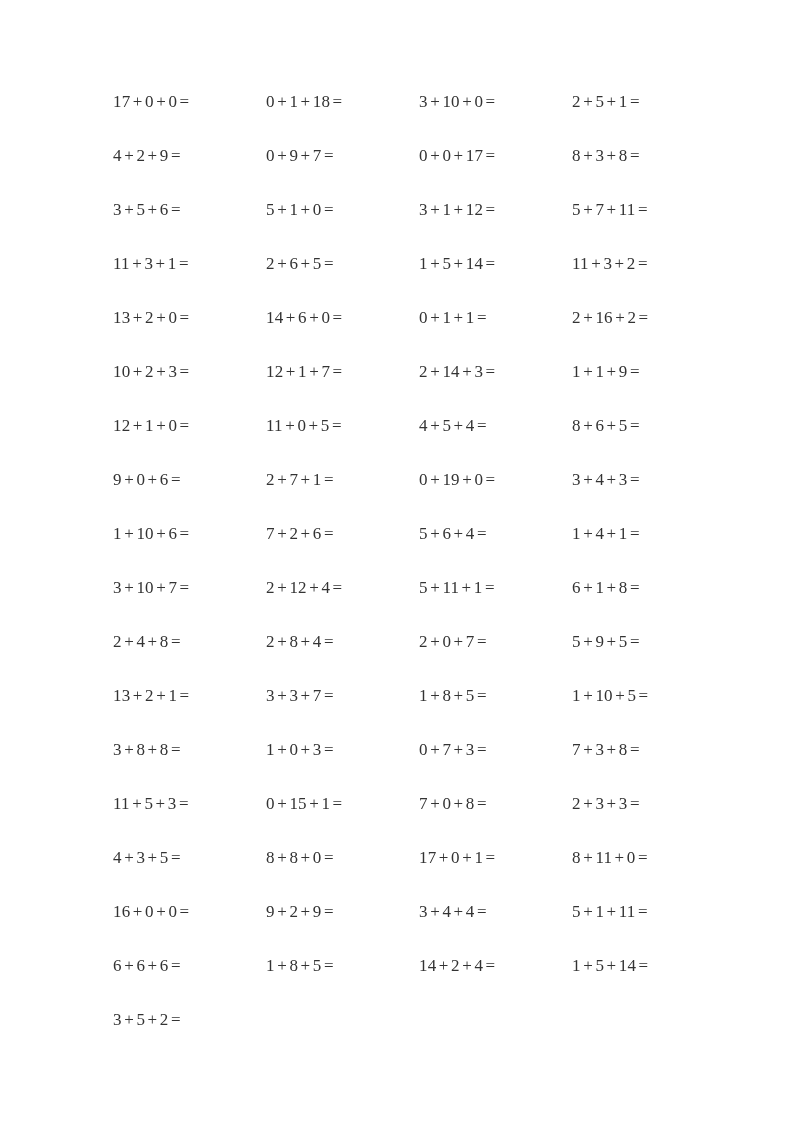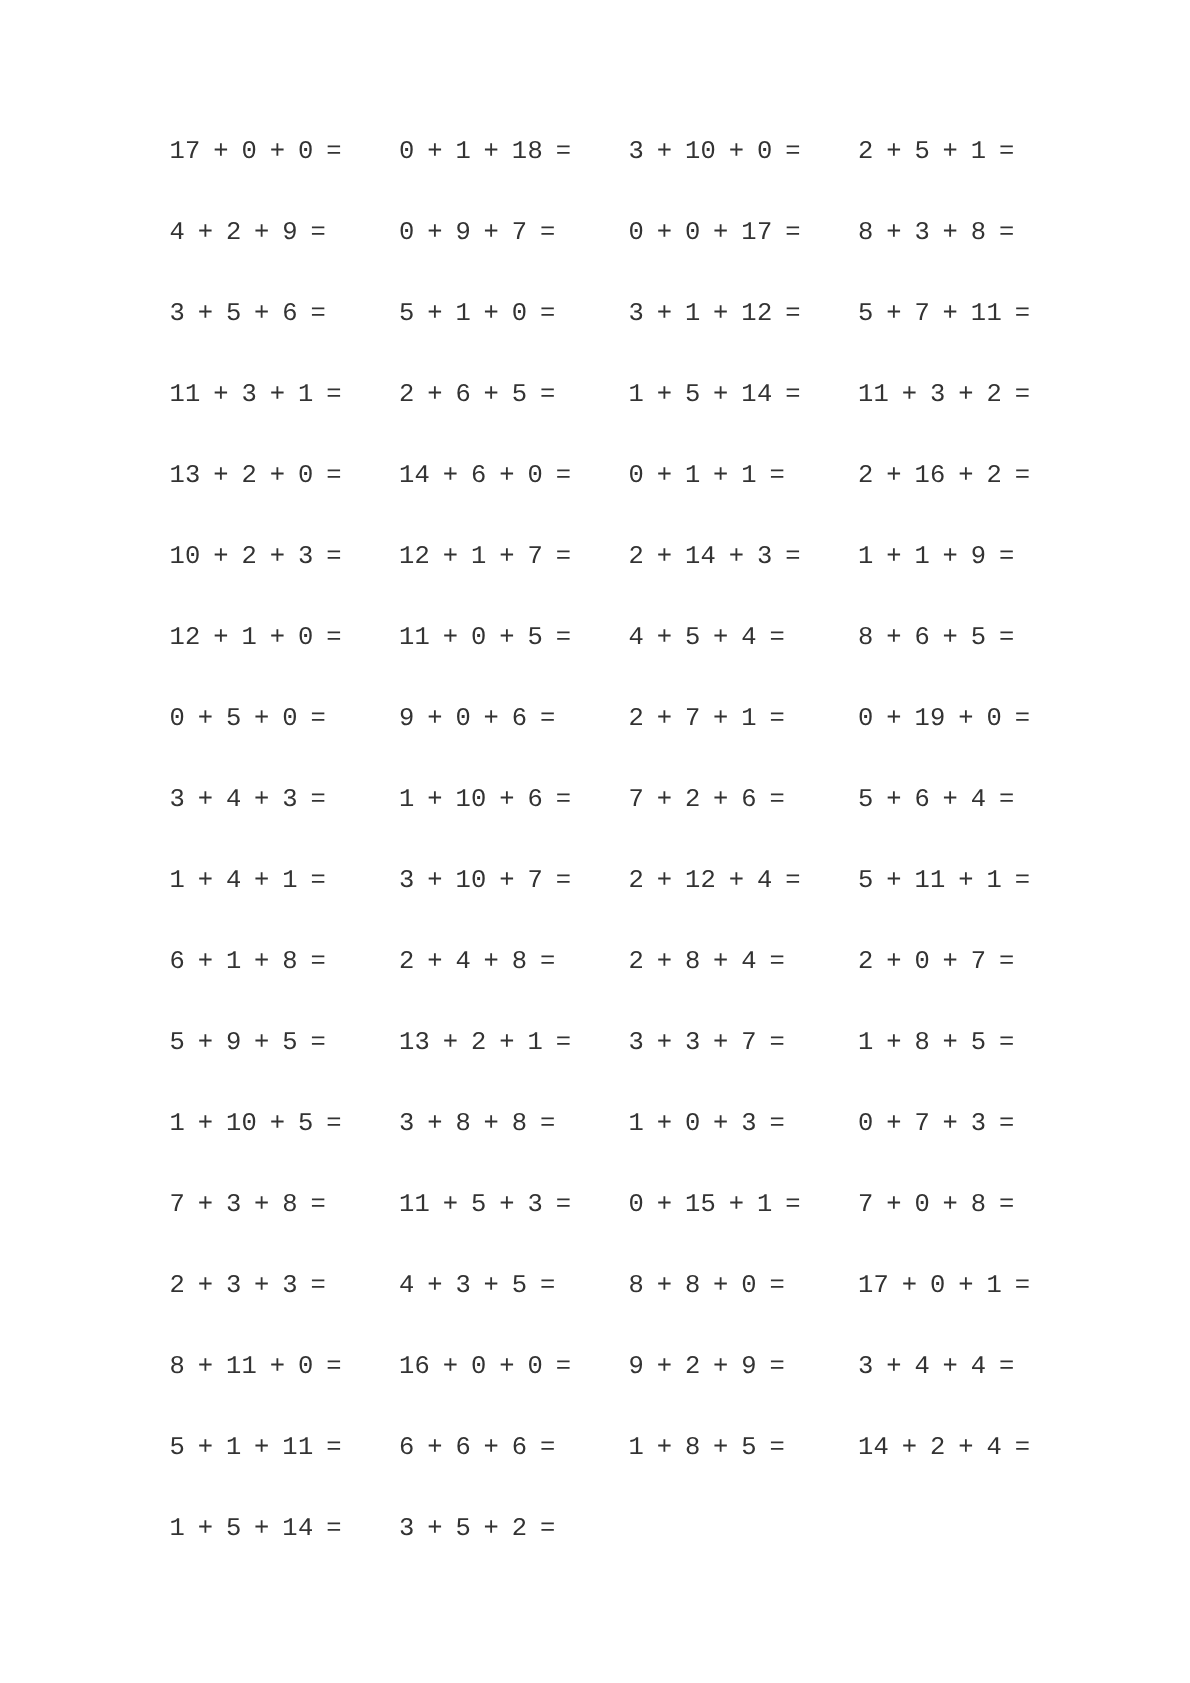--- a/index.html
+++ b/index.html
@@ -6,21 +6,21 @@
     margin: 0;
     padding: 0;
     background: #ffffff;
   }
   .page {
     position: relative;
     width: 793px;
     height: 1122px;
     background: var(--page-bg, #ffffff);
     overflow: hidden;
-    font-family: Liberation Mono, monospace;
+    font-family: Liberation Serif, serif;
   }
   .worksheet-grid {
     position: absolute;
     left: 113px;
     top: 93px;
     display: grid;
     grid-template-columns: 153px 153px 153px 154px;
     grid-auto-rows: 54px;
   }
   .cell {
@@ -60,21 +60,20 @@
       <div class="cell">0 + 1 + 1 =</div>
       <div class="cell">2 + 16 + 2 =</div>
       <div class="cell">10 + 2 + 3 =</div>
       <div class="cell">12 + 1 + 7 =</div>
       <div class="cell">2 + 14 + 3 =</div>
       <div class="cell">1 + 1 + 9 =</div>
       <div class="cell">12 + 1 + 0 =</div>
       <div class="cell">11 + 0 + 5 =</div>
       <div class="cell">4 + 5 + 4 =</div>
       <div class="cell">8 + 6 + 5 =</div>
-      <div class="cell">0 + 5 + 0 =</div>
       <div class="cell">9 + 0 + 6 =</div>
       <div class="cell">2 + 7 + 1 =</div>
       <div class="cell">0 + 19 + 0 =</div>
       <div class="cell">3 + 4 + 3 =</div>
       <div class="cell">1 + 10 + 6 =</div>
       <div class="cell">7 + 2 + 6 =</div>
       <div class="cell">5 + 6 + 4 =</div>
       <div class="cell">1 + 4 + 1 =</div>
       <div class="cell">3 + 10 + 7 =</div>
       <div class="cell">2 + 12 + 4 =</div>

